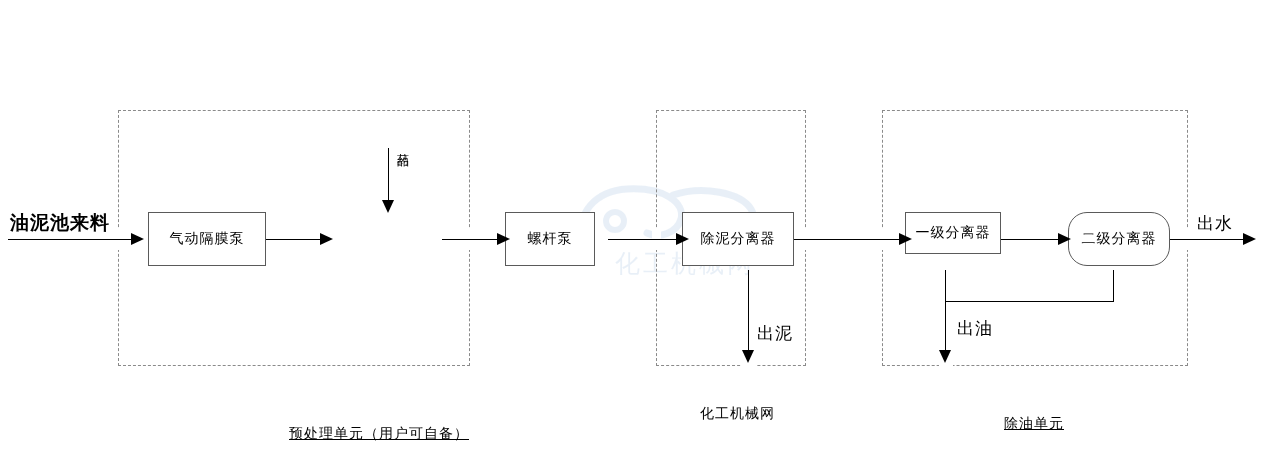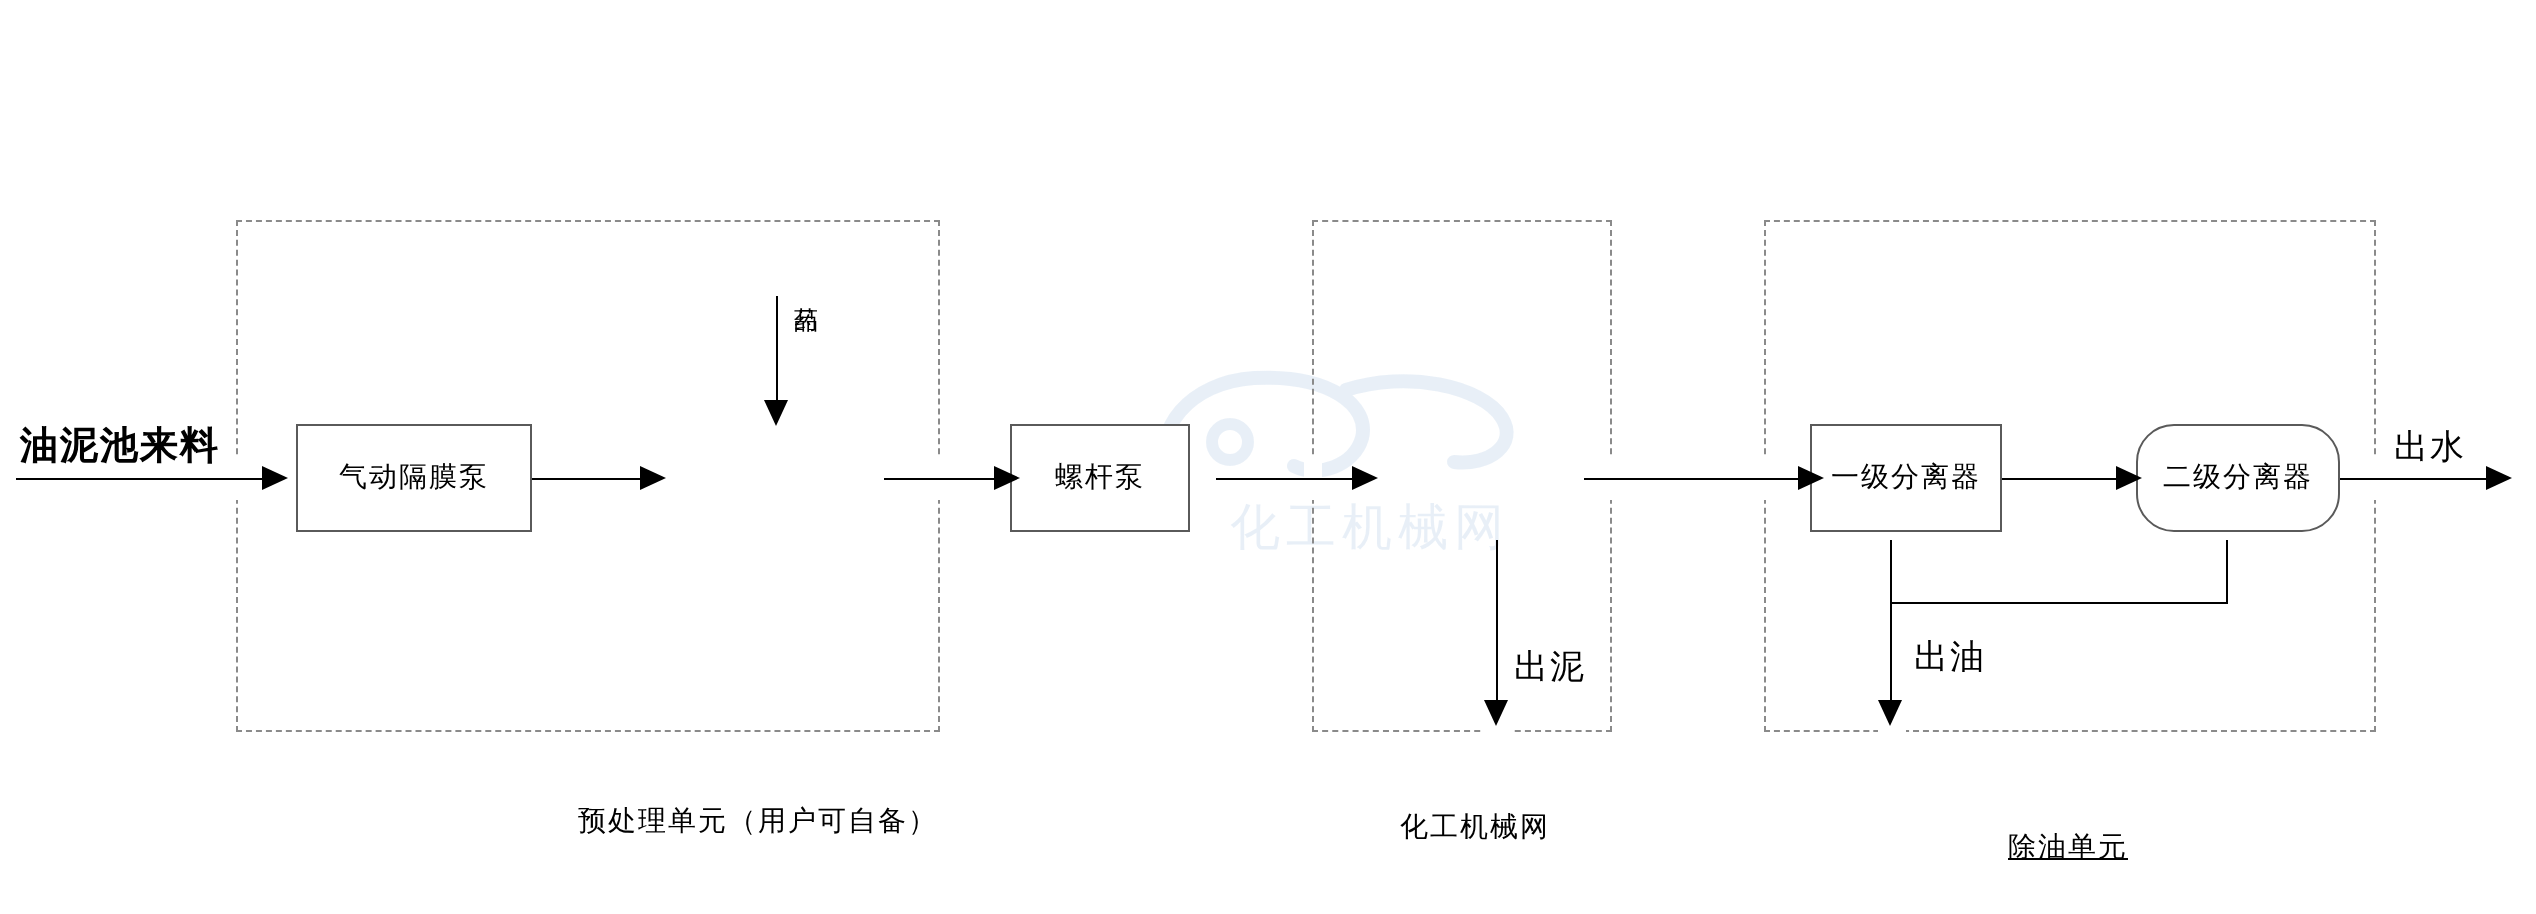--- a/index.html
+++ b/index.html
@@ -181,29 +181,32 @@
 
   <div class="eq-box" style="left:148px;top:212px;width:118px;height:54px;">
     <span>气动隔膜泵</span>
   </div>
 
 
   <div class="eq-box" style="left:505px;top:212px;width:90px;height:54px;">
     <span>螺杆泵</span>
   </div>
 
-
-  <div class="eq-box" style="left:905px;top:212px;width:96px;height:54px;text-align:center;">
+  <div class="eq-box" style="left:682px;top:212px;width:112px;height:54px;">
+    <span>除泥分离器</span>
+  </div>
+
+  <div class="eq-box" style="left:905px;top:212px;width:96px;height:42px;text-align:center;">
     <span>一级分离器</span>
   </div>
 
   <div class="eq-box" style="left:1068px;top:212px;width:102px;height:54px;border-radius:19px;">
     <span>二级分离器</span>
   </div>
 
   <div class="lbl lbl-feed" style="left:10px;top:210px;">油泥池来料</div>
   <div class="lbl" style="left:1197px;top:212px;">出水</div>
 
-  <div class="lbl lbl-unit" style="left:289px;top:402px;">预处理单元（用户可自备）</div>
+  <div class="lbl lbl-unit" style="left:289px;top:425px;text-decoration:underline;">预处理单元（用户可自备）</div>
   <div class="lbl lbl-unit" style="left:700px;top:405px;">化工机械网</div>
   <div class="lbl lbl-unit" style="left:1004px;top:415px;text-decoration:underline;">除油单元</div>
 
 </div>
 
 </body></html>

